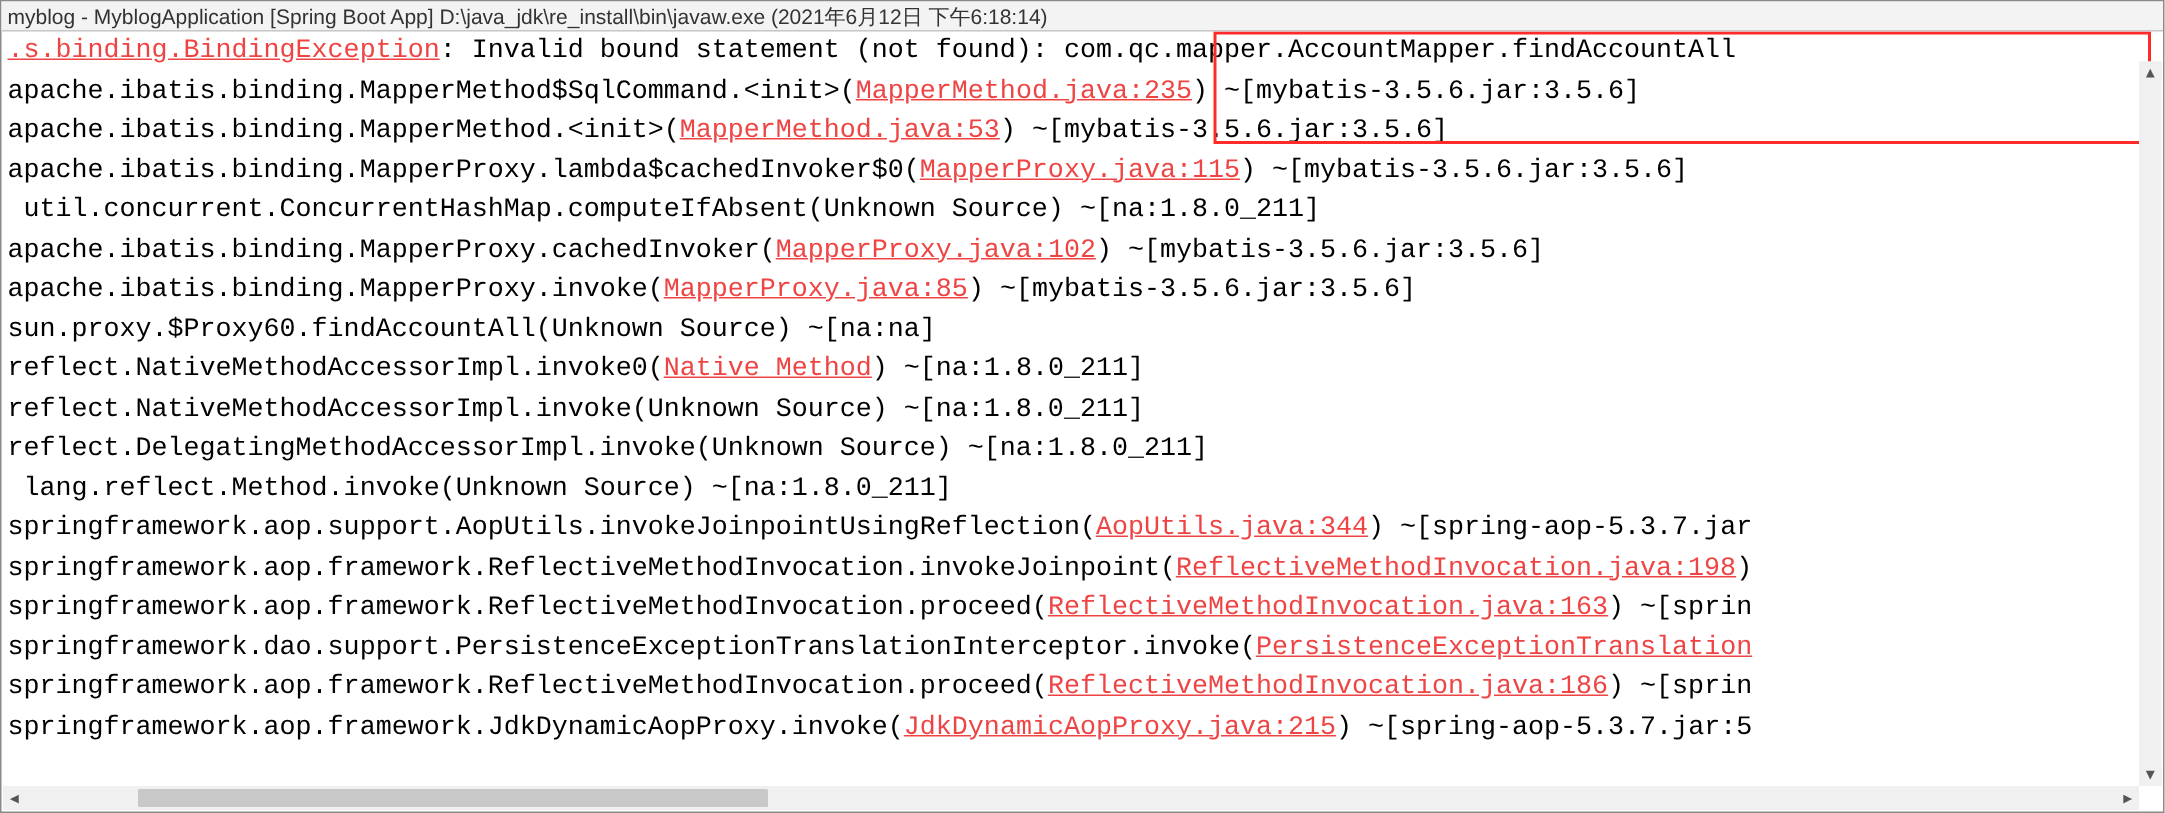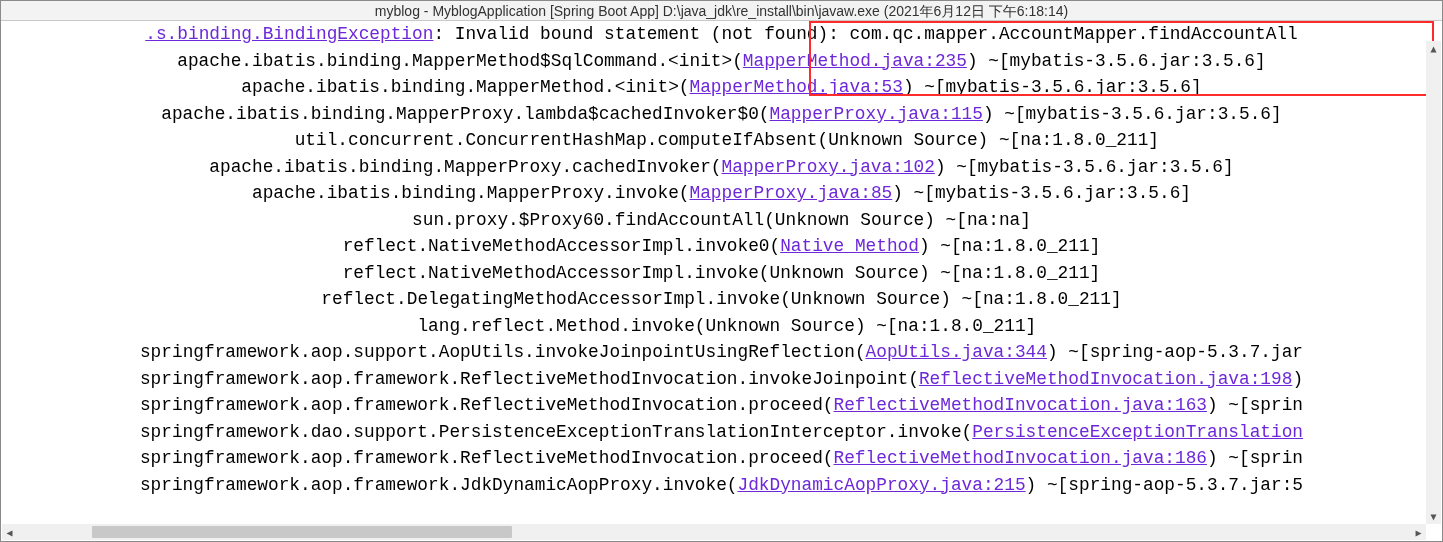--- a/index.html
+++ b/index.html
@@ -1,21 +1,21 @@
 <!DOCTYPE html>
 <html><head>
   <meta charset="utf-8">
   <style>
     * { margin:0; padding:0; box-sizing:border-box; }
     body { background:#fff; font-family:"Microsoft YaHei","Consolas",monospace; font-size:14px; color:#000; }
-    .window { width:1443px; height:542px; border:1px solid #8a8a8a; position:relative; background:#fff; display:flex; flex-direction:column;text-align:center;}
+    .window { width:1443px; height:542px; border:1px solid #8a8a8a; position:relative; background:#fff; display:flex; flex-direction:column;}
     .titlebar { height:20px; line-height:20px; padding:0 4px; font-size:14px; color:#333; border-bottom:1px solid #c8c8c8; background:#f3f3f3; white-space:nowrap; overflow:hidden; font-family:"Microsoft YaHei",sans-serif;}
     .console-wrap { flex:1; position:relative; overflow:hidden;}
     .console { font-family:Consolas,"Courier New",monospace; font-size:17.8px; line-height:26.5px; white-space:pre; padding:0 4px; overflow:auto; position:absolute; top:0; left:0; right:0; bottom:0;}
-    .link { color:#6d28d9; text-decoration:underline; cursor:pointer;}
+    .link { color:#ef4444; text-decoration:underline; cursor:pointer;}
     .highlight-box { position:absolute; border:2px solid #ff2a2a; pointer-events:none;}
     .vscroll { position:absolute; right:1px; top:20px; bottom:17px; width:15px; background:#f0f0f0;}
     .arrow-up,.arrow-down { width:15px; height:15px; display:flex; align-items:center; justify-content:center; font-size:10px; color:#555; cursor:pointer; background:#f0f0f0;}
     .arrow-up { position:absolute; top:0;}
     .arrow-down { position:absolute; bottom:0;}
     .hscroll { position:absolute; left:1px; right:16px; bottom:1px; height:16px; background:#f0f0f0;}
     .arrow-left,.arrow-right{ width:15px; height:16px; display:flex; align-items:center; justify-content:center; font-size:10px; color:#555; cursor:pointer; position:absolute; top:0;}
     .arrow-left{left:0;} .arrow-right{right:0;}
     .hthumb{ position:absolute; top:2px; height:12px; left:90px; width:420px; background:#c8c8c8; border-radius:1px;}
   </style>

